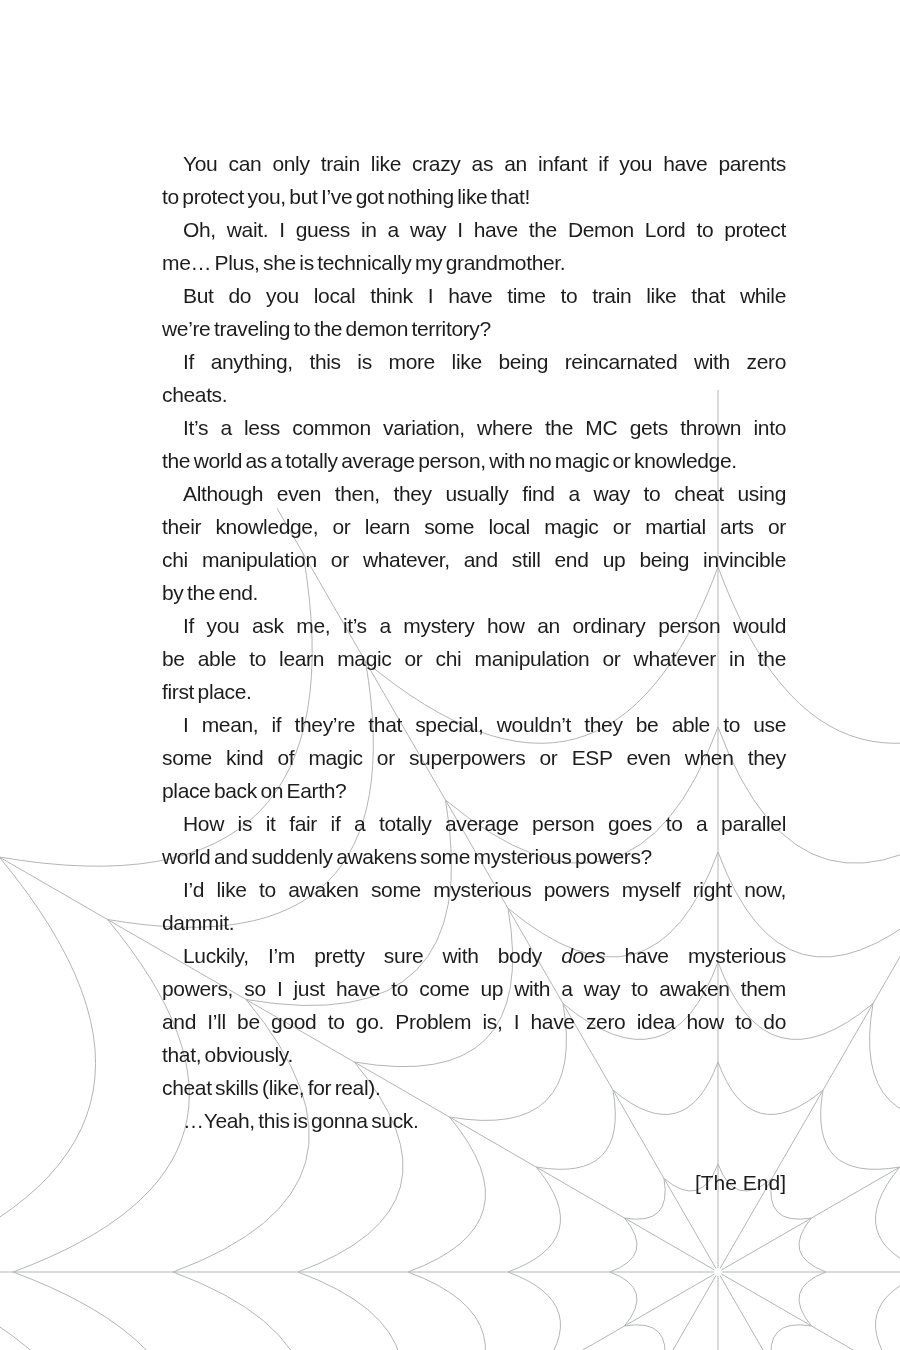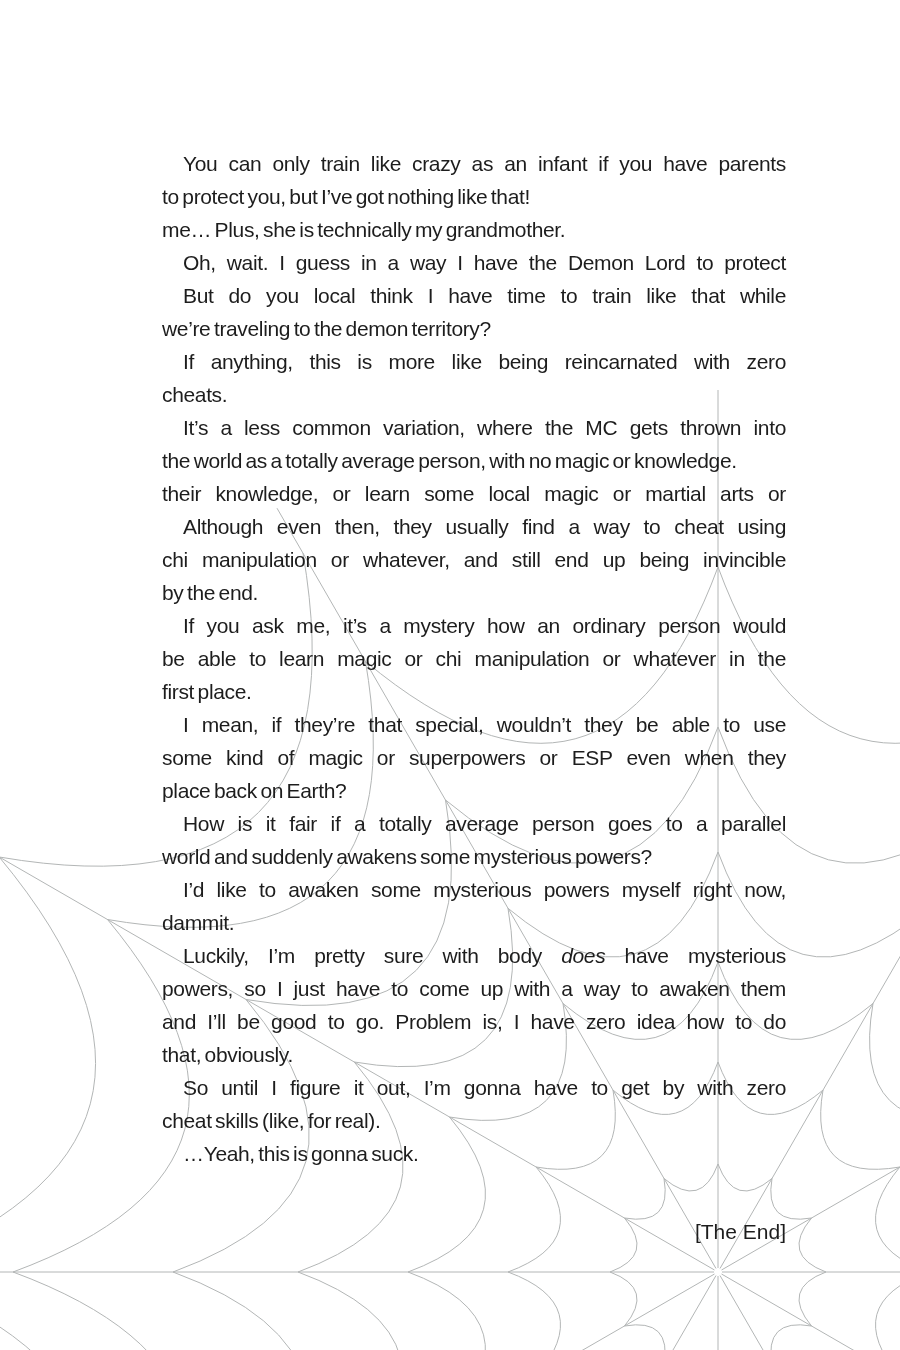--- a/index.html
+++ b/index.html
@@ -8,58 +8,57 @@
   svg.web{position:absolute;left:0;top:0;display:block}
   .text-block{
     position:absolute;left:162px;top:147px;width:624px;
     color:#1d1d1d;font-size:21px;line-height:33px;
     letter-spacing:-0.35px;word-spacing:-2px;
   }
   .line{text-align:justify;text-align-last:justify}
   .line.first{text-indent:21px}
   .line.final{text-align-last:left}
   em{font-style:italic}
-  .end-mark{margin-top:45px;text-align:left;text-align-last:right;letter-spacing:0;word-spacing:0}
+  .end-mark{margin-top:29px;text-align:left;text-align-last:right;letter-spacing:0;word-spacing:0}
 </style>
 </head>
 <body>
 
 <div class="page" style="background: rgb(255, 255, 255);">
   <svg class="web" width="900" height="1350" viewBox="0 0 900 1350" aria-hidden="true">
     <path id="web-path" fill="none" d="M722.0,1272.0L1600.0,1272.0 M721.5,1270.0L1481.8,831.0 M720.0,1268.5L1159.0,508.2 M718.0,1268.0L718.0,390.0 M716.0,1268.5L277.0,508.2 M714.5,1270.0L-45.8,831.0 M714.0,1272.0L-164.0,1272.0 M714.5,1274.0L-45.8,1713.0 M716.0,1275.5L277.0,2035.8 M718.0,1276.0L718.0,2154.0 M720.0,1275.5L1159.0,2035.8 M721.5,1274.0L1481.8,1713.0 M826.0,1272.0Q780.6,1255.2 811.5,1218.0 M811.5,1218.0Q763.8,1226.2 772.0,1178.5 M772.0,1178.5Q734.8,1209.4 718.0,1164.0 M718.0,1164.0Q701.2,1209.4 664.0,1178.5 M664.0,1178.5Q672.2,1226.2 624.5,1218.0 M624.5,1218.0Q655.4,1255.2 610.0,1272.0 M610.0,1272.0Q655.4,1288.8 624.5,1326.0 M624.5,1326.0Q672.2,1317.8 664.0,1365.5 M664.0,1365.5Q701.2,1334.6 718.0,1380.0 M718.0,1380.0Q734.8,1334.6 772.0,1365.5 M772.0,1365.5Q763.8,1317.8 811.5,1326.0 M811.5,1326.0Q780.6,1288.8 826.0,1272.0 M928.0,1272.0Q839.7,1239.4 899.9,1167.0 M899.9,1167.0Q807.1,1182.9 823.0,1090.1 M823.0,1090.1Q750.6,1150.3 718.0,1062.0 M718.0,1062.0Q685.4,1150.3 613.0,1090.1 M613.0,1090.1Q628.9,1182.9 536.1,1167.0 M536.1,1167.0Q596.3,1239.4 508.0,1272.0 M508.0,1272.0Q596.3,1304.6 536.1,1377.0 M536.1,1377.0Q628.9,1361.1 613.0,1453.9 M613.0,1453.9Q685.4,1393.7 718.0,1482.0 M718.0,1482.0Q750.6,1393.7 823.0,1453.9 M823.0,1453.9Q807.1,1361.1 899.9,1377.0 M899.9,1377.0Q839.7,1304.6 928.0,1272.0 M1028.0,1272.0Q897.7,1223.9 986.5,1117.0 M986.5,1117.0Q849.5,1140.5 873.0,1003.5 M873.0,1003.5Q766.1,1092.3 718.0,962.0 M718.0,962.0Q669.9,1092.3 563.0,1003.5 M563.0,1003.5Q586.5,1140.5 449.5,1117.0 M449.5,1117.0Q538.3,1223.9 408.0,1272.0 M408.0,1272.0Q538.3,1320.1 449.5,1427.0 M449.5,1427.0Q586.5,1403.5 563.0,1540.5 M563.0,1540.5Q669.9,1451.7 718.0,1582.0 M718.0,1582.0Q766.1,1451.7 873.0,1540.5 M873.0,1540.5Q849.5,1403.5 986.5,1427.0 M986.5,1427.0Q897.7,1320.1 1028.0,1272.0 M1138.0,1272.0Q961.4,1206.8 1081.7,1062.0 M1081.7,1062.0Q896.2,1093.8 928.0,908.3 M928.0,908.3Q783.2,1028.6 718.0,852.0 M718.0,852.0Q652.8,1028.6 508.0,908.3 M508.0,908.3Q539.8,1093.8 354.3,1062.0 M354.3,1062.0Q474.6,1206.8 298.0,1272.0 M298.0,1272.0Q474.6,1337.2 354.3,1482.0 M354.3,1482.0Q539.8,1450.2 508.0,1635.7 M508.0,1635.7Q652.8,1515.4 718.0,1692.0 M718.0,1692.0Q783.2,1515.4 928.0,1635.7 M928.0,1635.7Q896.2,1450.2 1081.7,1482.0 M1081.7,1482.0Q961.4,1337.2 1138.0,1272.0 M1263.0,1272.0Q1033.9,1187.4 1190.0,999.5 M1190.0,999.5Q949.2,1040.8 990.5,800.0 M990.5,800.0Q802.6,956.1 718.0,727.0 M718.0,727.0Q633.4,956.1 445.5,800.0 M445.5,800.0Q486.8,1040.8 246.0,999.5 M246.0,999.5Q402.1,1187.4 173.0,1272.0 M173.0,1272.0Q402.1,1356.6 246.0,1544.5 M246.0,1544.5Q486.8,1503.2 445.5,1744.0 M445.5,1744.0Q633.4,1587.9 718.0,1817.0 M718.0,1817.0Q802.6,1587.9 990.5,1744.0 M990.5,1744.0Q949.2,1503.2 1190.0,1544.5 M1190.0,1544.5Q1033.9,1356.6 1263.0,1272.0 M1423.0,1272.0Q1126.6,1162.5 1328.5,919.5 M1328.5,919.5Q1017.1,972.9 1070.5,661.5 M1070.5,661.5Q827.5,863.4 718.0,567.0 M718.0,567.0Q608.5,863.4 365.5,661.5 M365.5,661.5Q418.9,972.9 107.5,919.5 M107.5,919.5Q309.4,1162.5 13.0,1272.0 M13.0,1272.0Q309.4,1381.5 107.5,1624.5 M107.5,1624.5Q418.9,1571.1 365.5,1882.5 M365.5,1882.5Q608.5,1680.6 718.0,1977.0 M718.0,1977.0Q827.5,1680.6 1070.5,1882.5 M1070.5,1882.5Q1017.1,1571.1 1328.5,1624.5 M1328.5,1624.5Q1126.6,1381.5 1423.0,1272.0 M303.0,553.2Q365.9,919.9 -0.8,857.0 M-0.8,857.0Q237.0,1143.1 -112.0,1272.0 M-112.0,1272.0Q237.0,1400.9 -0.8,1687.0" stroke="#b3b6b6" stroke-width="1"></path>
   </svg>
   <div class="text-block" style="color: rgb(29, 29, 29);">
     <div id="lines">
         <div class="line first"><span>You can only train like crazy as an infant if you have parents</span></div>
         <div class="line final"><span>to protect you, but I’ve got nothing like that!</span></div>
+        <div class="line first"><span>Oh, wait. I guess in a way I have the Demon Lord to protect</span></div>
         <div class="line final"><span>me… Plus, she is technically my grandmother.</span></div>
-        <div class="line first"><span>Oh, wait. I guess in a way I have the Demon Lord to protect</span></div>
         <div class="line first"><span>But do you local think I have time to train like that while</span></div>
         <div class="line final"><span>we’re traveling to the demon territory?</span></div>
         <div class="line first"><span>If anything, this is more like being reincarnated with zero</span></div>
         <div class="line final"><span>cheats.</span></div>
         <div class="line first"><span>It’s a less common variation, where the MC gets thrown into</span></div>
         <div class="line final"><span>the world as a totally average person, with no magic or knowledge.</span></div>
+        <div class="line first"><span>Although even then, they usually find a way to cheat using</span></div>
         <div class="line"><span>their knowledge, or learn some local magic or martial arts or</span></div>
-        <div class="line first"><span>Although even then, they usually find a way to cheat using</span></div>
         <div class="line"><span>chi manipulation or whatever, and still end up being invincible</span></div>
         <div class="line final"><span>by the end.</span></div>
         <div class="line first"><span>If you ask me, it’s a mystery how an ordinary person would</span></div>
         <div class="line"><span>be able to learn magic or chi manipulation or whatever in the</span></div>
         <div class="line final"><span>first place.</span></div>
         <div class="line first"><span>I mean, if they’re that special, wouldn’t they be able to use</span></div>
         <div class="line"><span>some kind of magic or superpowers or ESP even when they</span></div>
         <div class="line final"><span>place back on Earth?</span></div>
         <div class="line first"><span>How is it fair if a totally average person goes to a parallel</span></div>
         <div class="line final"><span>world and suddenly awakens some mysterious powers?</span></div>
         <div class="line first"><span>I’d like to awaken some mysterious powers myself right now,</span></div>
         <div class="line final"><span>dammit.</span></div>
         <div class="line first"><span>Luckily, I’m pretty sure with body </span><em>does</em><span> have mysterious</span></div>
         <div class="line"><span>powers, so I just have to come up with a way to awaken them</span></div>
         <div class="line"><span>and I’ll be good to go. Problem is, I have zero idea how to do</span></div>
         <div class="line final"><span>that, obviously.</span></div>
-        <div class="line first"><span>So until I figure it out, I’m gonna have to get by with zero</span></div>
         <div class="line final"><span>cheat skills (like, for real).</span></div>
         <div class="line first final"><span>…Yeah, this is gonna suck.</span></div>
       </div>
     <div class="end-mark" id="end-mark">[The End]</div>
   </div>
 </div>
 
 </body></html>

